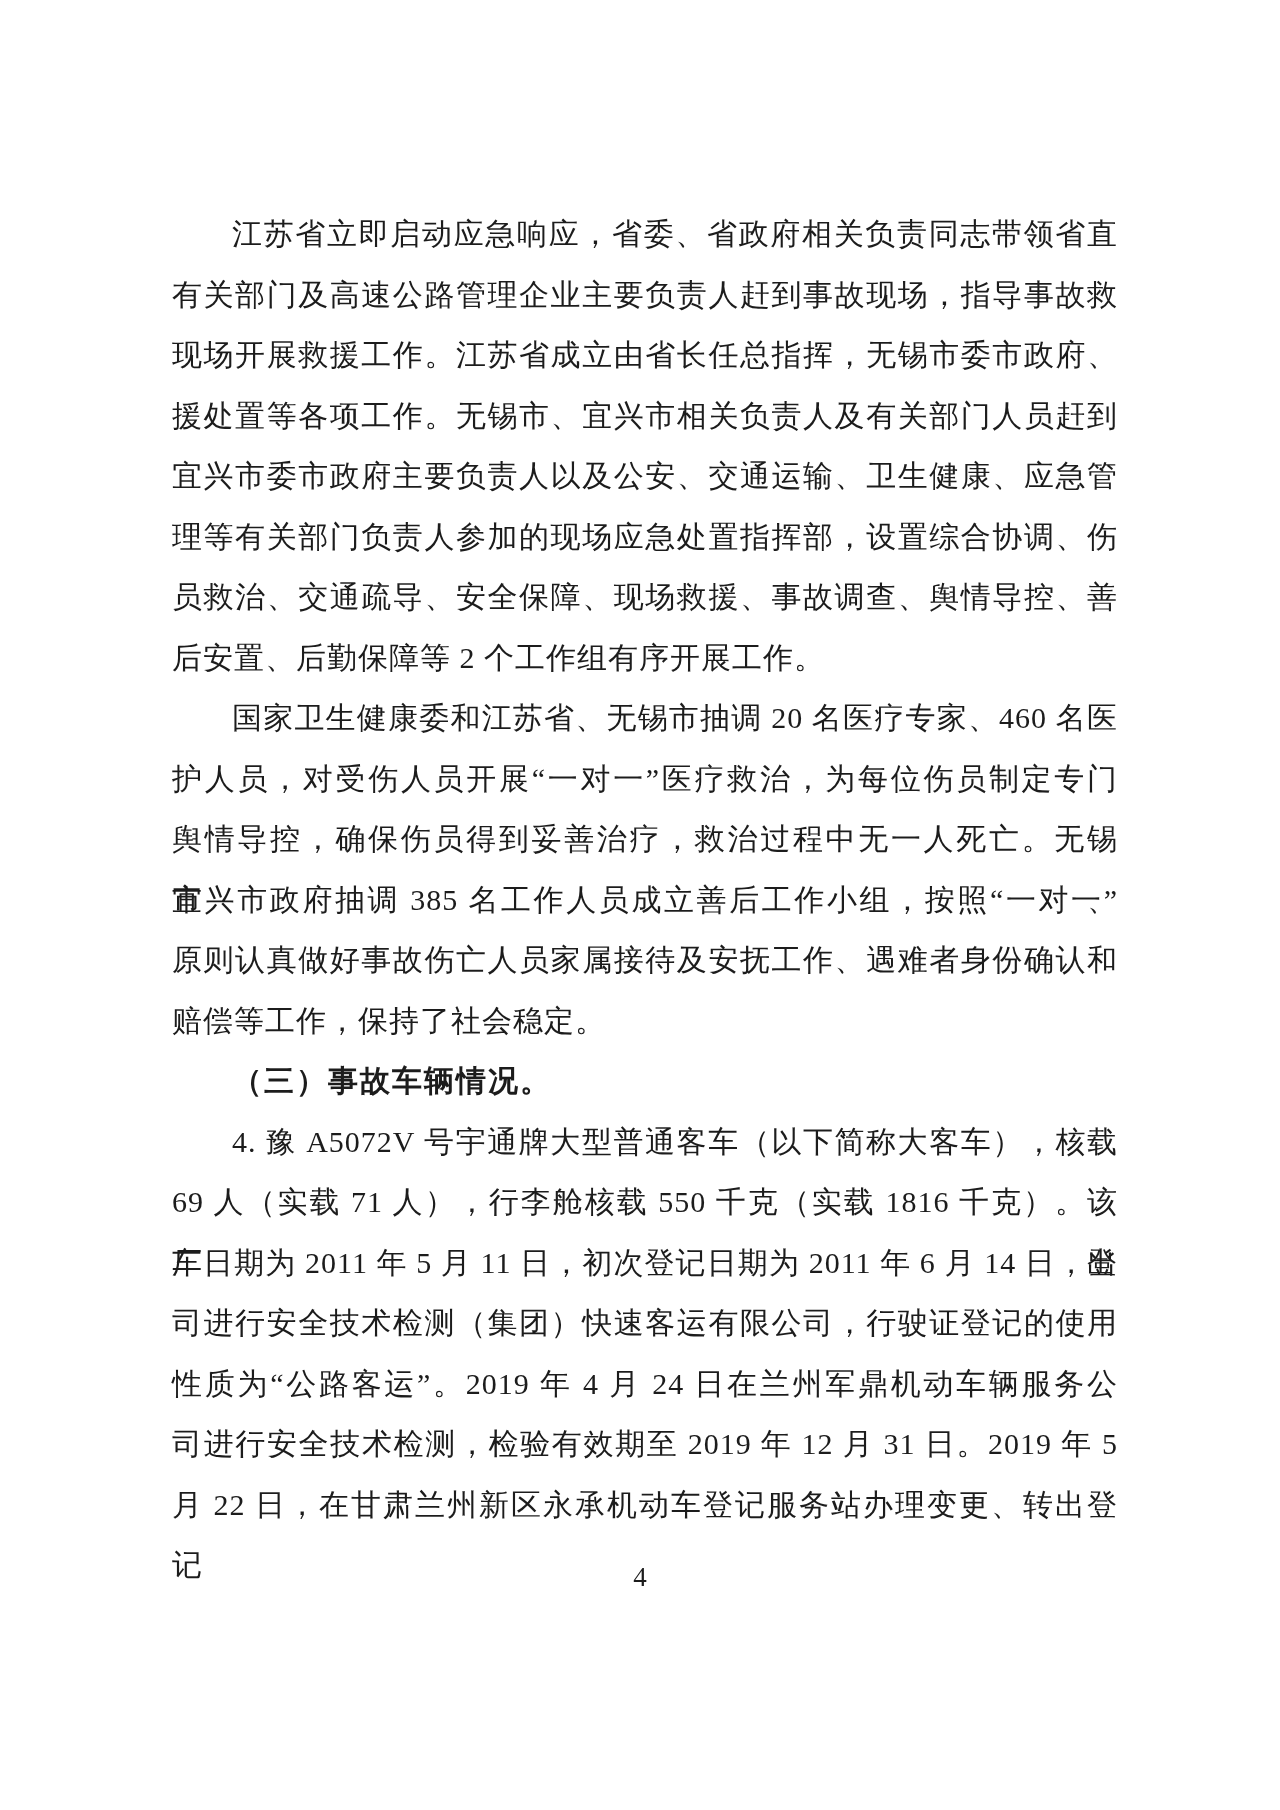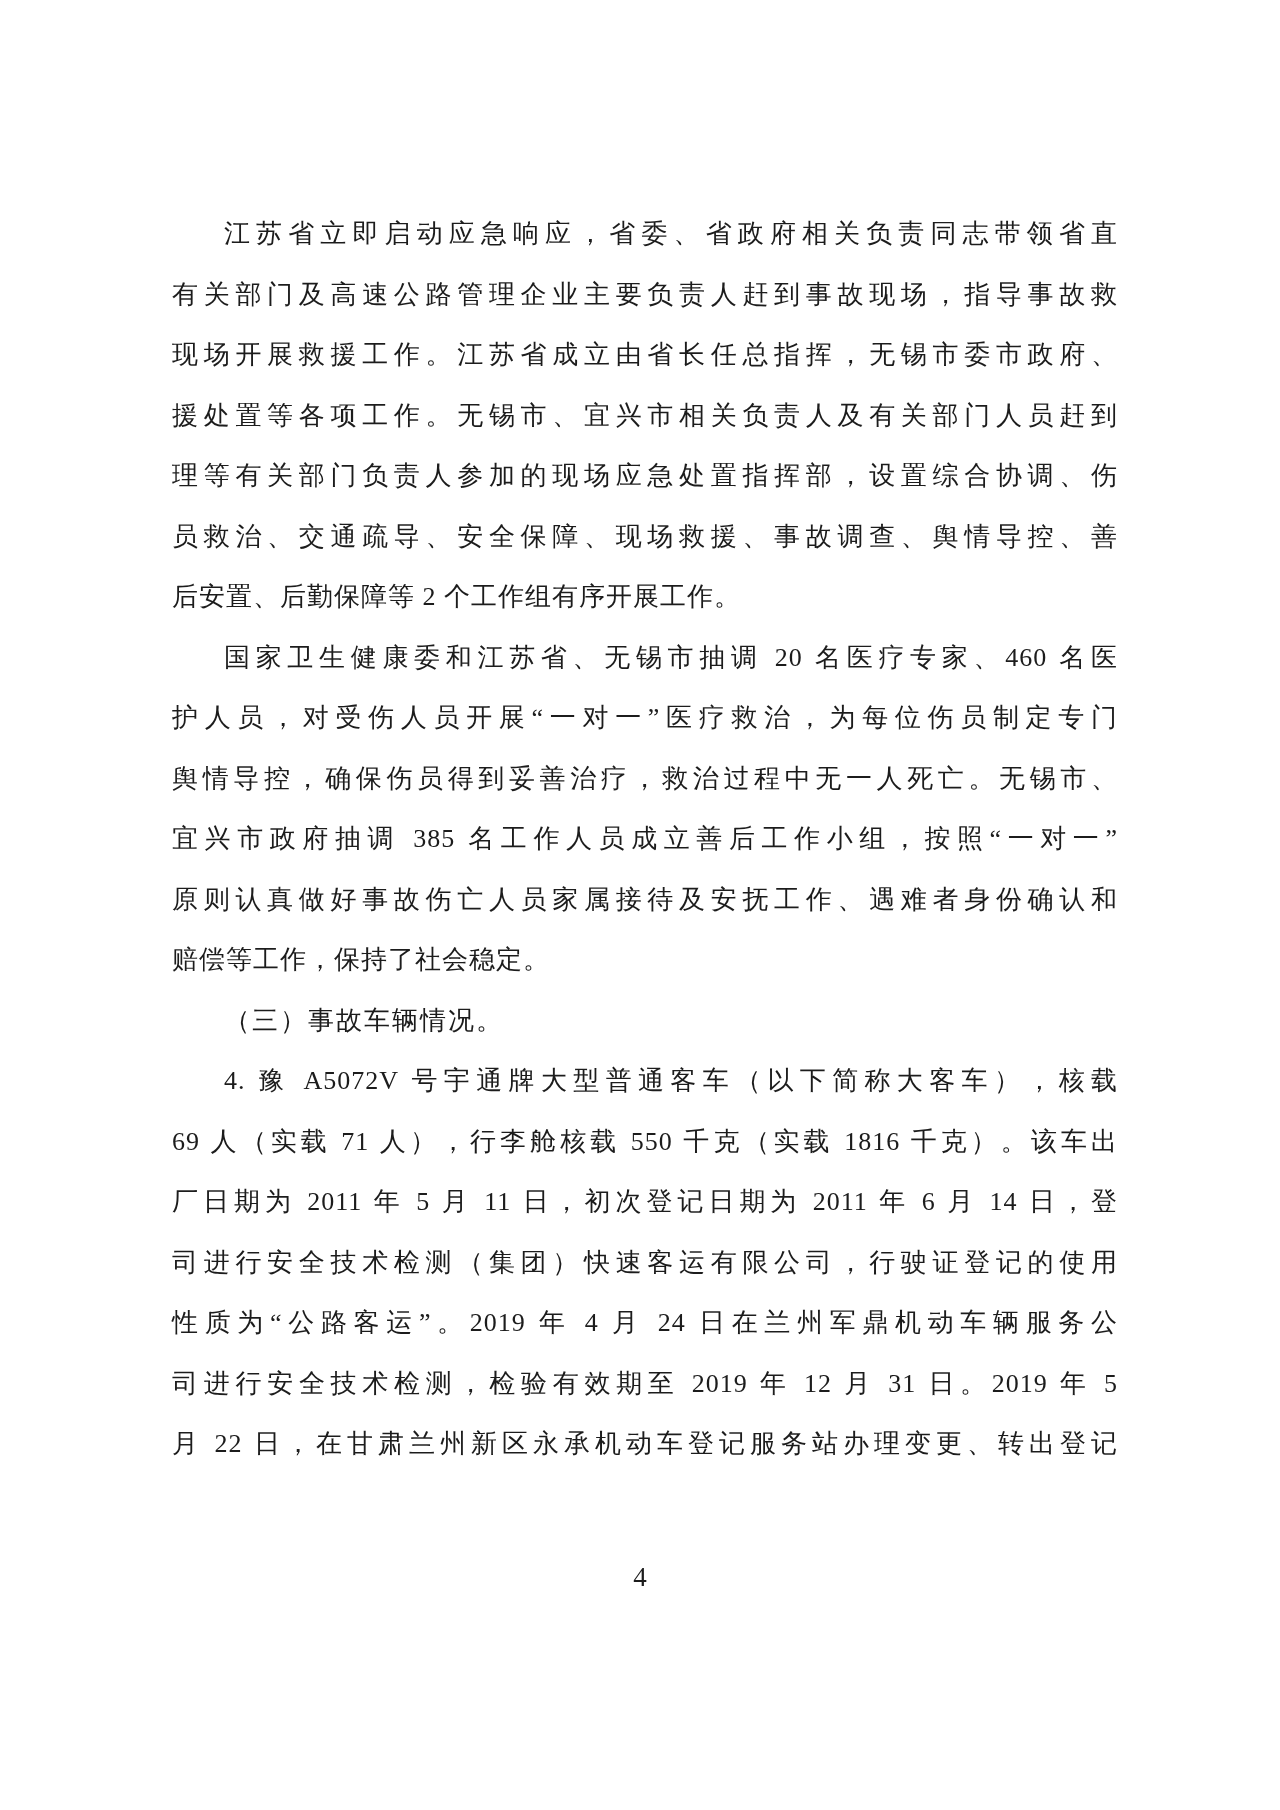--- a/index.html
+++ b/index.html
@@ -20,34 +20,34 @@
     position: absolute;
     left: 172px;
     top: 204px;
     width: 946px;
   }
   .ln {
     margin: 0;
     padding: 0;
     height: 60.5px;
     line-height: 60.5px;
-    font-size: 26px;
+    font-size: 30px;
     letter-spacing: 1px;
     white-space: nowrap;
   }
   .j {
     white-space: normal;
     text-align: justify;
     text-align-last: justify;
   }
   .indent {
     text-indent: 2em;
   }
   .heading {
-    font-weight: 400;
+    font-weight: 700;
     letter-spacing: 2px;
   }
   .page-number {
     position: absolute;
     top: 1560px;
     left: 0;
     width: 100%;
     text-align: center;
     font-size: 27px;
     line-height: 34px;
@@ -56,20 +56,21 @@
 </style>
 </head>
 <body>
 
 <main class="page">
   <section class="text-block">
     <p class="ln indent j">江苏省立即启动应急响应，省委、省政府相关负责同志带领省直</p>
     <p class="ln j">有关部门及高速公路管理企业主要负责人赶到事故现场，指导事故救</p>
     <p class="ln j">现场开展救援工作。江苏省成立由省长任总指挥，无锡市委市政府、</p>
     <p class="ln j">援处置等各项工作。无锡市、宜兴市相关负责人及有关部门人员赶到</p>
+    <p class="ln j">宜兴市委市政府主要负责人以及公安、交通运输、卫生健康、应急管</p>
     <p class="ln j">理等有关部门负责人参加的现场应急处置指挥部，设置综合协调、伤</p>
     <p class="ln j">员救治、交通疏导、安全保障、现场救援、事故调查、舆情导控、善</p>
     <p class="ln">后安置、后勤保障等 2 个工作组有序开展工作。</p>
     <p class="ln indent j">国家卫生健康委和江苏省、无锡市抽调 20 名医疗专家、460 名医</p>
     <p class="ln j">护人员，对受伤人员开展“一对一”医疗救治，为每位伤员制定专门</p>
     <p class="ln j">舆情导控，确保伤员得到妥善治疗，救治过程中无一人死亡。无锡市、</p>
     <p class="ln j">宜兴市政府抽调 385 名工作人员成立善后工作小组，按照“一对一”</p>
     <p class="ln j">原则认真做好事故伤亡人员家属接待及安抚工作、遇难者身份确认和</p>
     <p class="ln">赔偿等工作，保持了社会稳定。</p>
     <p class="ln indent heading">（三）事故车辆情况。</p>

